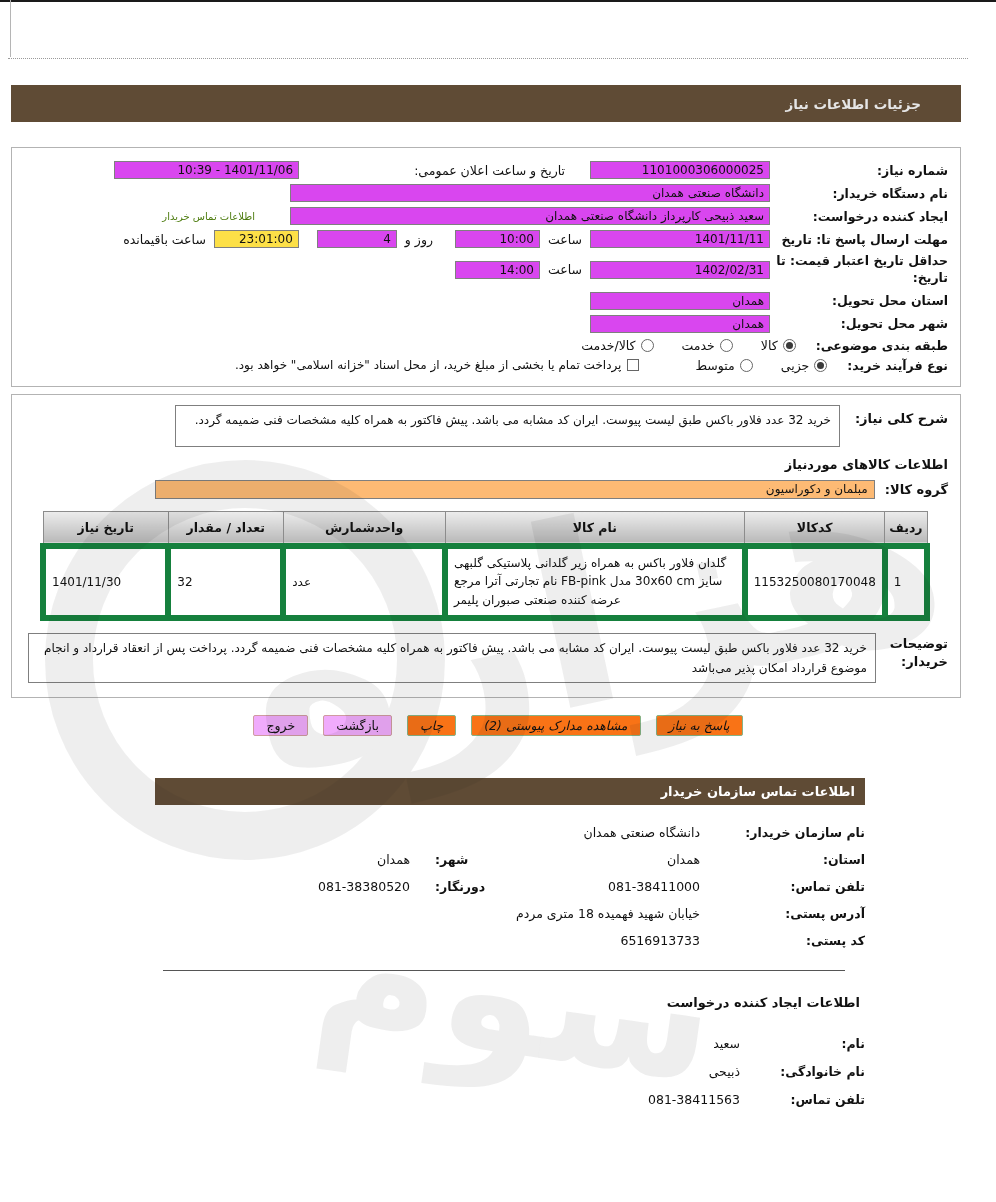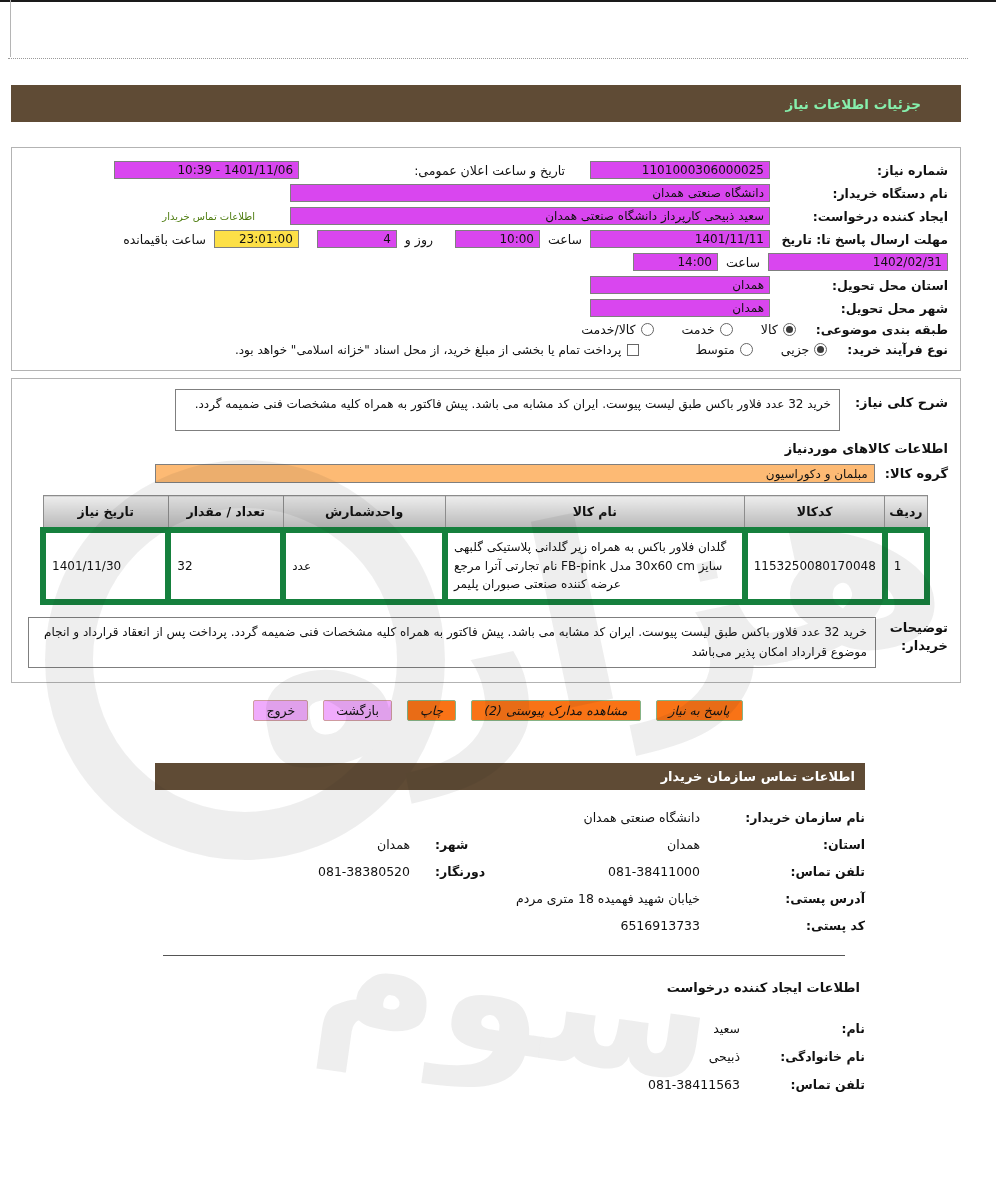--- a/index.html
+++ b/index.html
@@ -20,21 +20,21 @@
   .watermark { position:absolute; top:430px; left:25px; width:930px; height:750px; z-index:6;
                pointer-events:none; opacity:0.07; color:#1a1a1a; overflow:hidden; }
   .wm-circle { position:absolute; left:20px; top:30px; width:400px; height:400px;
                border:48px solid #222; border-radius:50%; }
   .wm-text { position:absolute; right:10px; top:60px; font-size:250px; font-weight:bold;
              transform:rotate(-12deg); line-height:1; }
   .wm-text2 { position:absolute; right:240px; top:480px; font-size:170px; font-weight:bold;
               transform:rotate(8deg); line-height:1; }
 
   .titlebar { position:relative; z-index:2; margin:85px 35px 0 11px; height:37px; background:#5f4b35;
-              color:#86efac; font-weight:bold; font-size:13.5px; display:flex; align-items:center;
+              color:#e5e5e5; font-weight:bold; font-size:13.5px; display:flex; align-items:center;
               padding-right:40px; }
 
   .panel { position:relative; z-index:2; margin:0 35px 0 11px; border:1px solid #b3b3b3;
            background:#fff; padding:8px 12px; }
   .panel1 { margin-top:25px; }
   .panel2 { margin-top:7px; }
 
   .frow { display:flex; align-items:center; margin:5px 0; font-size:12.5px; }
   .flabel { width:178px; flex-shrink:0; font-weight:bold; }
   .flabel.two { line-height:1.35; }
@@ -142,20 +142,24 @@
       <span class="box w180">1401/11/11</span>
       <span class="lbl mr8">ساعت</span>
       <span class="box w85 mr8">10:00</span>
       <span class="lbl mr22">روز و</span>
       <span class="box w80 mr8">4</span>
       <span class="box w85 mr18 yellow">23:01:00</span>
       <span class="lbl mr8">ساعت باقیمانده</span>
     </div>
 
     <div class="frow">
+      <span class="flabel two">
+        <div>حداقل تاریخ اعتبار قیمت: تا</div>
+        <div>تاریخ:</div>
+      </span>
       <span class="box w180">1402/02/31</span>
       <span class="lbl mr8">ساعت</span>
       <span class="box w85 mr8">14:00</span>
     </div>
 
     <div class="frow">
       <span class="flabel">استان محل تحویل:</span>
       <span class="box w180">همدان</span>
     </div>
 

